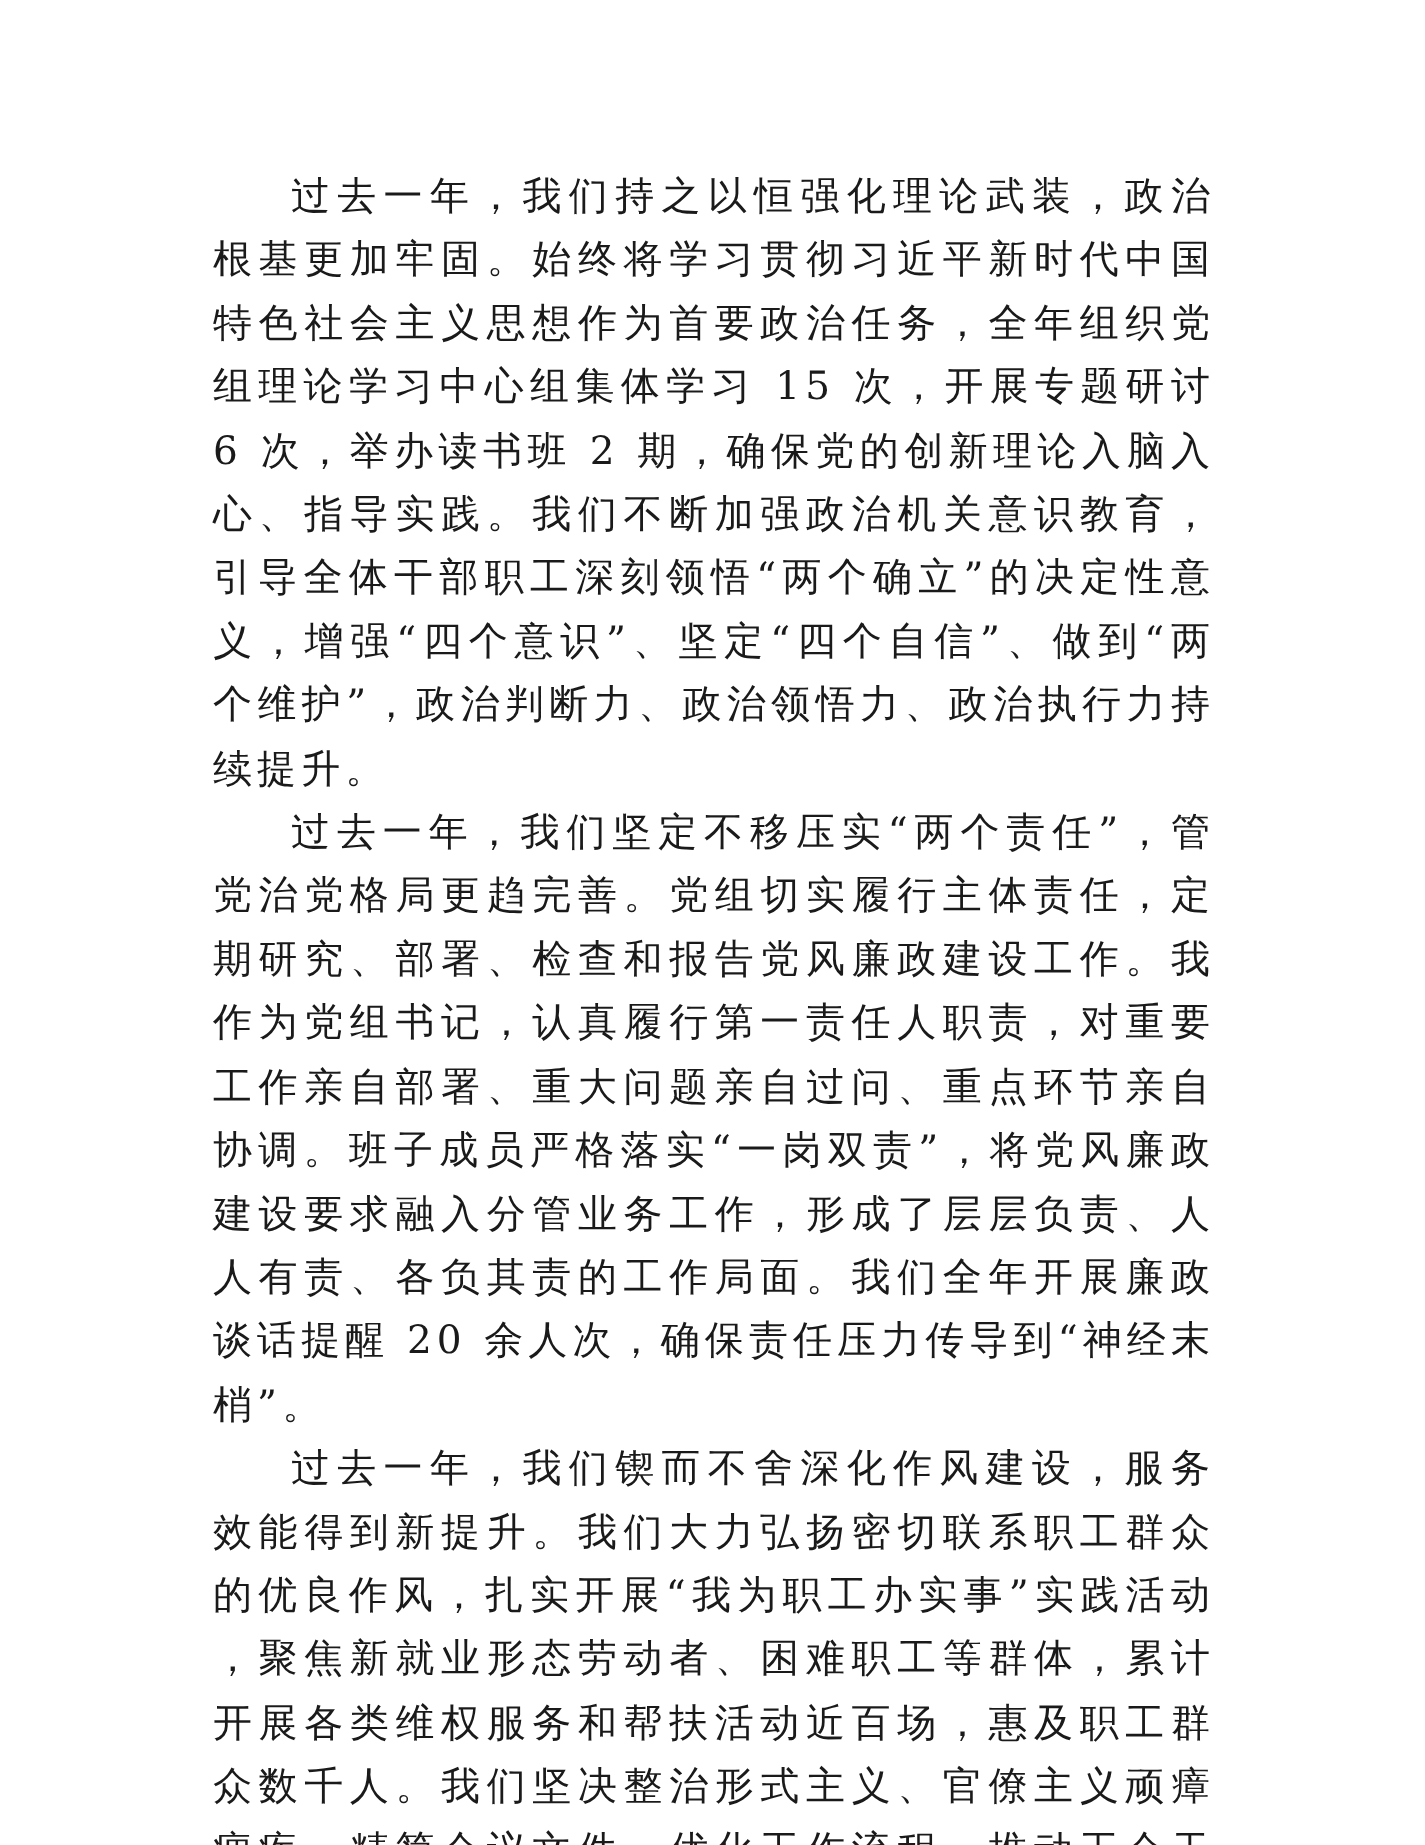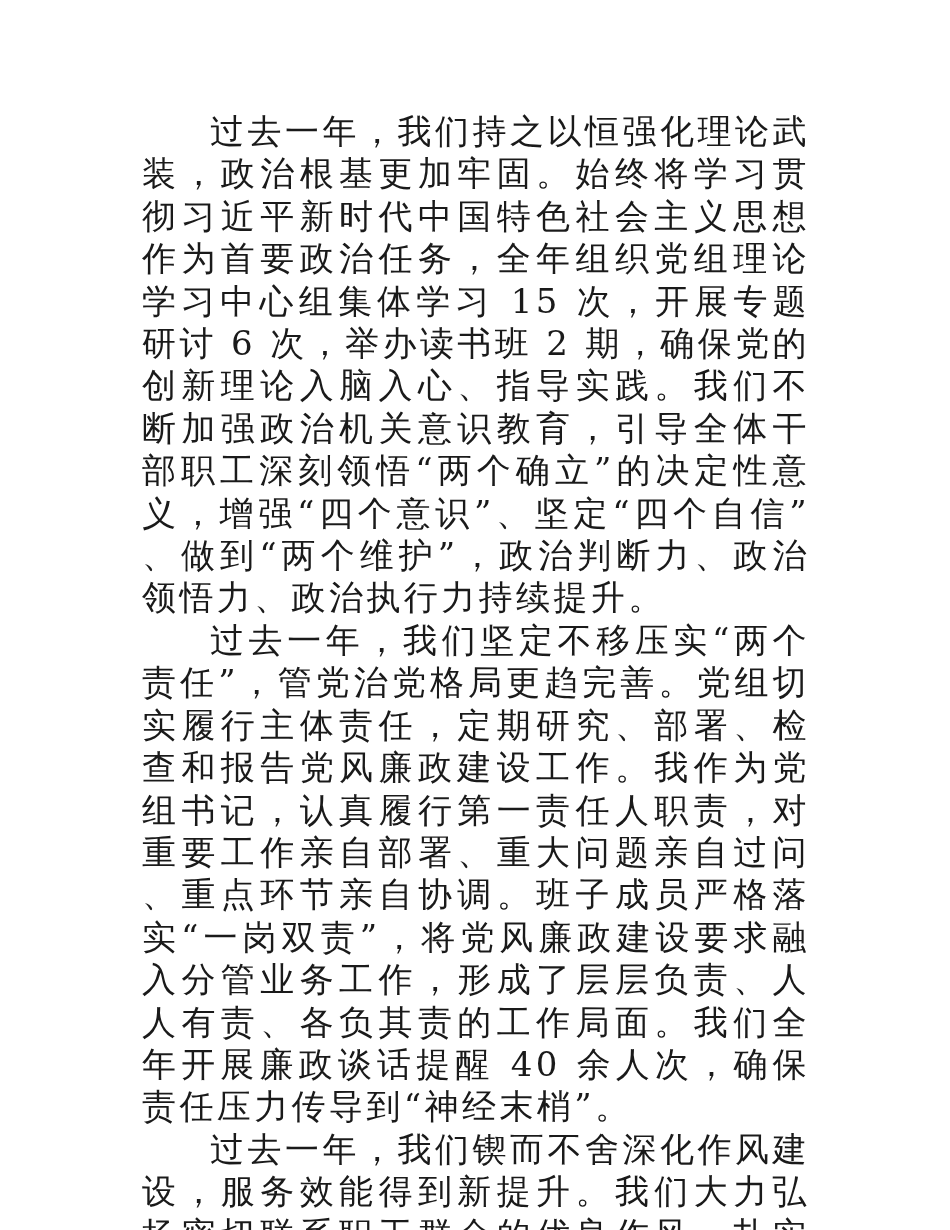--- a/index.html
+++ b/index.html
@@ -16,30 +16,30 @@
     .page {
       position: absolute;
       left: 142px;
       top: 110px;
       width: 668px;
       color: #1a1a1a;
       font-family: "DejaVu Serif", "Liberation Serif", serif;
     }
     .para {
       margin: 0;
-      font-size: 34px;
+      font-size: 26px;
       line-height: 42.4px;
       text-indent: 2em;
       text-align: justify;
       text-justify: inter-character;
       letter-spacing: 3.4px;
       word-break: break-all;
       line-break: anywhere;
     }
   </style>
 </head>
 <body>
 
 <div class="page">
   <p class="para">过去一年，我们持之以恒强化理论武装，政治根基更加牢固。始终将学习贯彻习近平新时代中国特色社会主义思想作为首要政治任务，全年组织党组理论学习中心组集体学习 15 次，开展专题研讨 6 次，举办读书班 2 期，确保党的创新理论入脑入心、指导实践。我们不断加强政治机关意识教育，引导全体干部职工深刻领悟“两个确立”的决定性意义，增强“四个意识”、坚定“四个自信”、做到“两个维护”，政治判断力、政治领悟力、政治执行力持续提升。</p>
-  <p class="para">过去一年，我们坚定不移压实“两个责任”，管党治党格局更趋完善。党组切实履行主体责任，定期研究、部署、检查和报告党风廉政建设工作。我作为党组书记，认真履行第一责任人职责，对重要工作亲自部署、重大问题亲自过问、重点环节亲自协调。班子成员严格落实“一岗双责”，将党风廉政建设要求融入分管业务工作，形成了层层负责、人人有责、各负其责的工作局面。我们全年开展廉政谈话提醒 40 余人次，确保责任压力传导到“神经末梢”。</p>
+  <p class="para">过去一年，我们坚定不移压实“两个责任”，管党治党格局更趋完善。党组切实履行主体责任，定期研究、部署、检查和报告党风廉政建设工作。我作为党组书记，认真履行第一责任人职责，对重要工作亲自部署、重大问题亲自过问、重点环节亲自协调。班子成员严格落实“一岗双责”，将党风廉政建设要求融入分管业务工作，形成了层层负责、人人有责、各负其责的工作局面。我们全年开展廉政谈话提醒 20 余人次，确保责任压力传导到“神经末梢”。</p>
   <p class="para">过去一年，我们锲而不舍深化作风建设，服务效能得到新提升。我们大力弘扬密切联系职工群众的优良作风，扎实开展“我为职工办实事”实践活动，聚焦新就业形态劳动者、困难职工等群体，累计开展各类维权服务和帮扶活动近百场，惠及职工群众数千人。我们坚决整治形式主义、官僚主义顽瘴痼疾，精简会议文件，优化工作流程，推动工会干部将更多时间和精力投入到深入基层、服务一线中去，职工群众的获得感、幸福感、安全感显著增强。</p>
 </div>
 
 </body></html>

